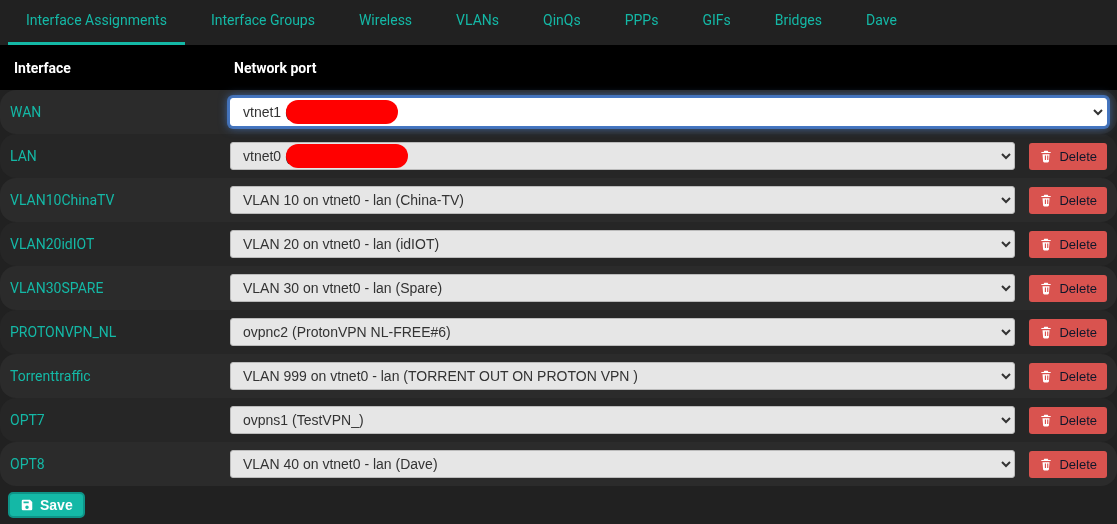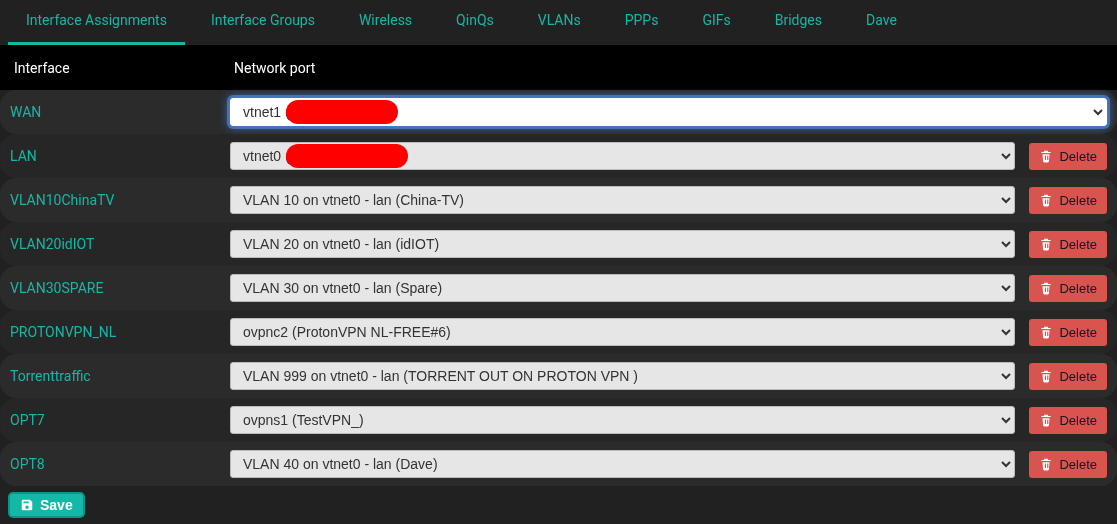--- a/index.html
+++ b/index.html
@@ -25,21 +25,21 @@
     font-size: 14px;
   }
   .tab.active {
     border-bottom: 3px solid #14b8a6;
   }
   .header-row {
     background: #000;
     display: flex;
     padding: 14px 14px;
     color: #fff;
-    font-weight: 400;
+    font-weight: 700;
   }
   .col-if   { width: 220px; flex: 0 0 220px; }
   .col-port { flex: 1 1 auto; }
 
   .rows { }
   .row {
     display: flex;
     align-items: center;
     padding: 8px 10px;
     border-radius: 16px;
@@ -121,22 +121,22 @@
 </head>
 <body>
 
 
 
 
 <div class="tabs" id="tabs">
     <div class="tab active">Interface Assignments</div>
     <div class="tab">Interface Groups</div>
     <div class="tab">Wireless</div>
+    <div class="tab">VLANs</div>
     <div class="tab">QinQs</div>
-    <div class="tab">VLANs</div>
     <div class="tab">PPPs</div>
     <div class="tab">GIFs</div>
     <div class="tab">Bridges</div>
     <div class="tab">Dave</div>
   </div>
 
 
 <div class="header-row">
   <div class="col-if">Interface</div>
   <div class="col-port">Network port</div>

